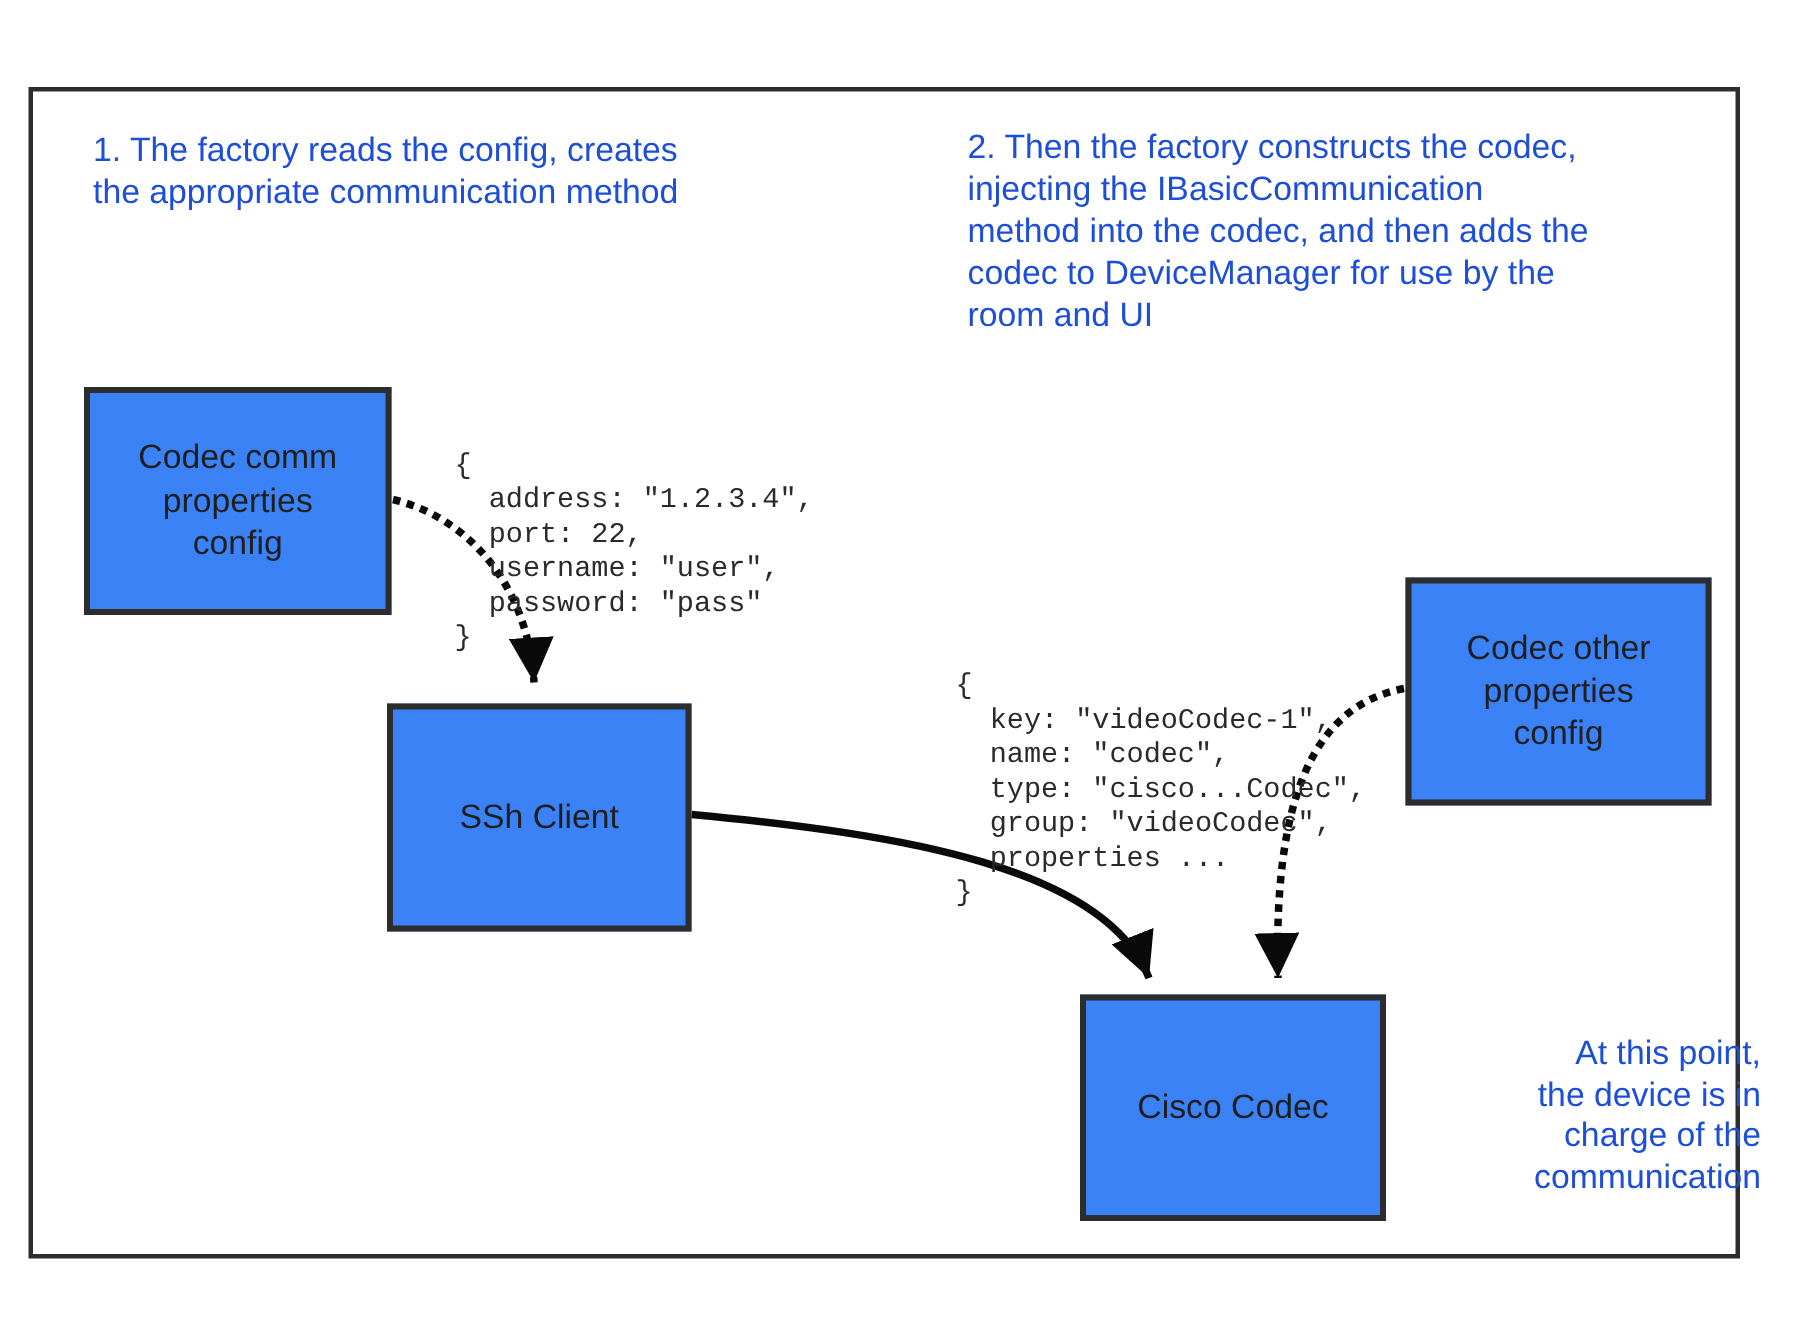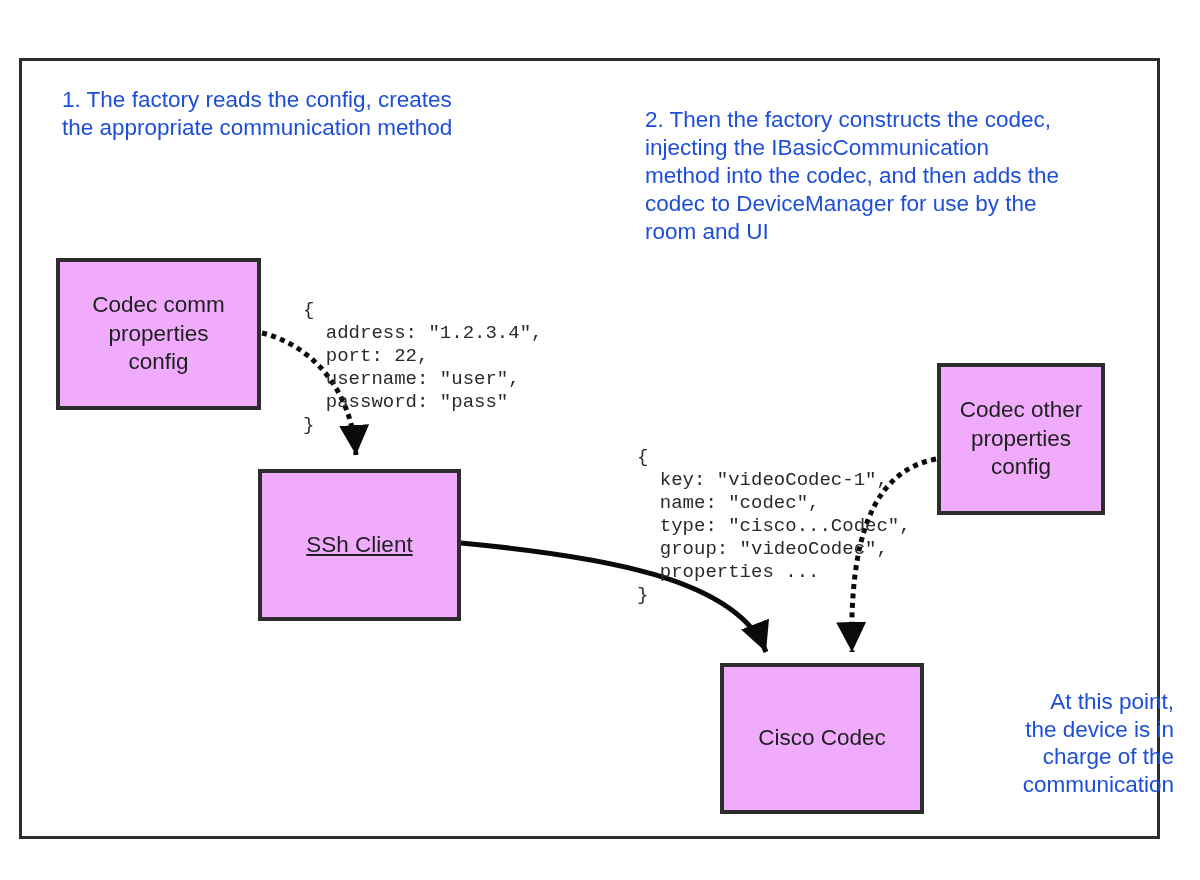--- a/index.html
+++ b/index.html
@@ -26,38 +26,38 @@
     background: #ffffff;
   }
   .note {
     position: absolute;
     font-size: 22.5px;
     line-height: 28px;
     white-space: pre-line;
     color: #1d4ed8;
   }
   .note-step1 { left: 62px;  top: 86px;  width: 480px; }
-  .note-step2 { left: 645px; top: 106px;  width: 490px; }
+  .note-step2 { left: 645px; top: 84px;  width: 490px; }
   .note-result{ left: 944px; top: 688px; width: 230px; line-height: 27.5px; text-align: right; }
   .dbox {
     position: absolute;
     border: 4px solid #2d2d2d;
     box-sizing: border-box;
-    background: #f0abfc;
+    background: #3b82f6;
     display: flex;
     align-items: center;
     justify-content: center;
     text-align: center;
     font-size: 22.5px;
     line-height: 28.5px;
     white-space: pre-line;
   }
   .box-codec-comm  { left: 56px;  top: 258px; width: 205px; height: 152px; }
-  .box-ssh-client  { left: 258px; top: 469px; width: 203px; height: 152px; text-decoration: underline; }
-  .box-codec-other { left: 937px; top: 363px; width: 168px; height: 152px; }
+  .box-ssh-client  { left: 258px; top: 469px; width: 203px; height: 152px; }
+  .box-codec-other { left: 937px; top: 385px; width: 204px; height: 152px; }
   .box-cisco-codec { left: 708px; top: 663px; width: 204px; height: 151px; margin-left: 12px; }
   .code {
     position: absolute;
     margin: 0;
     font-family: "Liberation Mono", "DejaVu Sans Mono", monospace;
     font-size: 19px;
     line-height: 23px;
     color: #2a2a2a;
     white-space: pre;
   }

